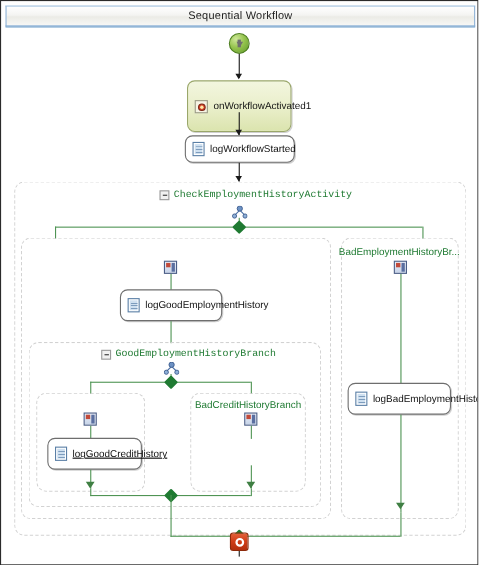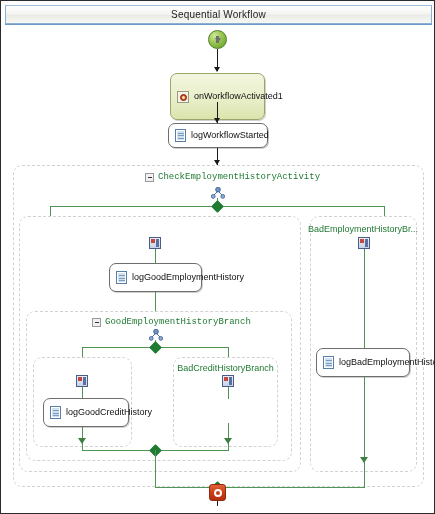--- a/index.html
+++ b/index.html
@@ -250,21 +250,21 @@
     <div class="gline gv" style="left:150px;top:314px;height:8px;"></div>
     <div class="gline gh" style="left:77px;top:321px;width:146px;"></div>
     <div class="gline gv" style="left:77px;top:321px;height:11px;"></div>
     <div class="gline gv" style="left:223px;top:321px;height:11px;"></div>
     <div class="diamond" style="left:146px;top:317px;"></div>
 
     <div class="branch" style="left:28px;top:331px;width:99px;height:90px;"></div>
     <span class="ico-branch" style="left:71px;top:349px;"></span>
     <div class="gline gv" style="left:77px;top:361px;height:12px;"></div>
 
-    <div class="act" style="left:38px;top:372px;width:86px;height:29px;">
+    <div class="act" style="left:38px;top:372px;width:86px;height:29px;text-decoration:underline;">
       <span class="ico-doc"></span>
       <span class="lbl">logGoodCreditHistory</span>
     </div>
     <div class="gline gv" style="left:77px;top:401px;height:17px;"></div>
     <div class="arrow-green" style="left:73px;top:412px;"></div>
 
     <div class="branch" style="left:168px;top:331px;width:105px;height:90px;"></div>
     <div class="branch-title" style="left:168px;top:337px;width:105px;">BadCreditHistoryBranch</div>
     <span class="ico-branch" style="left:217px;top:349px;"></span>
     <div class="gline gv" style="left:223px;top:361px;height:12px;"></div>

